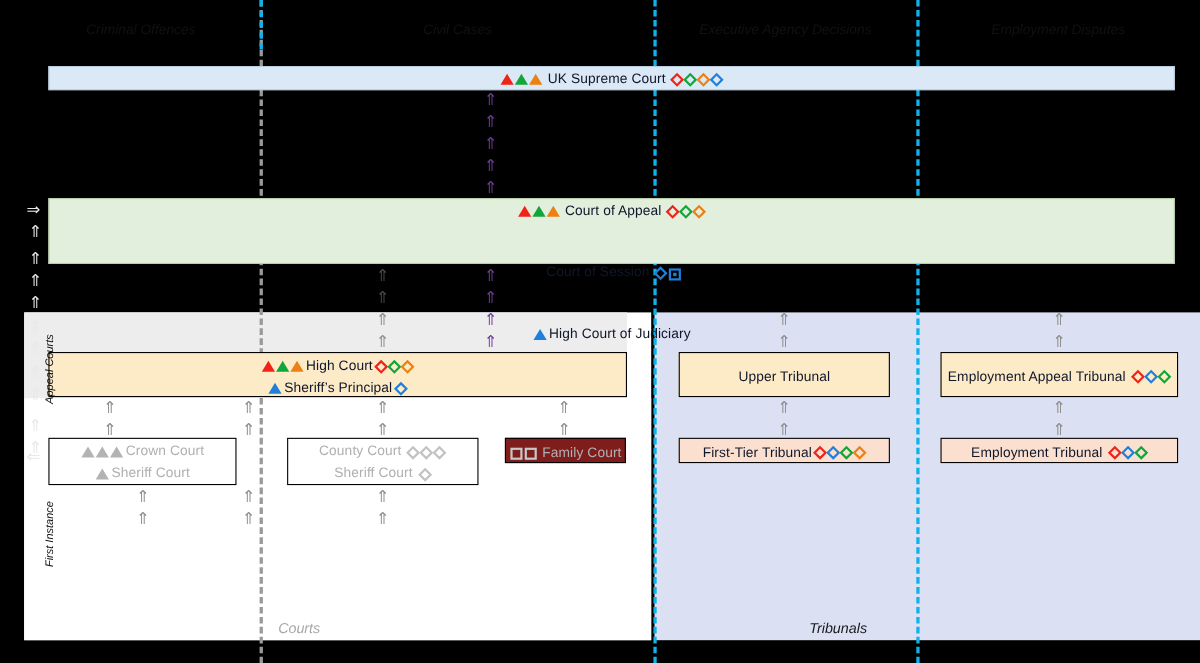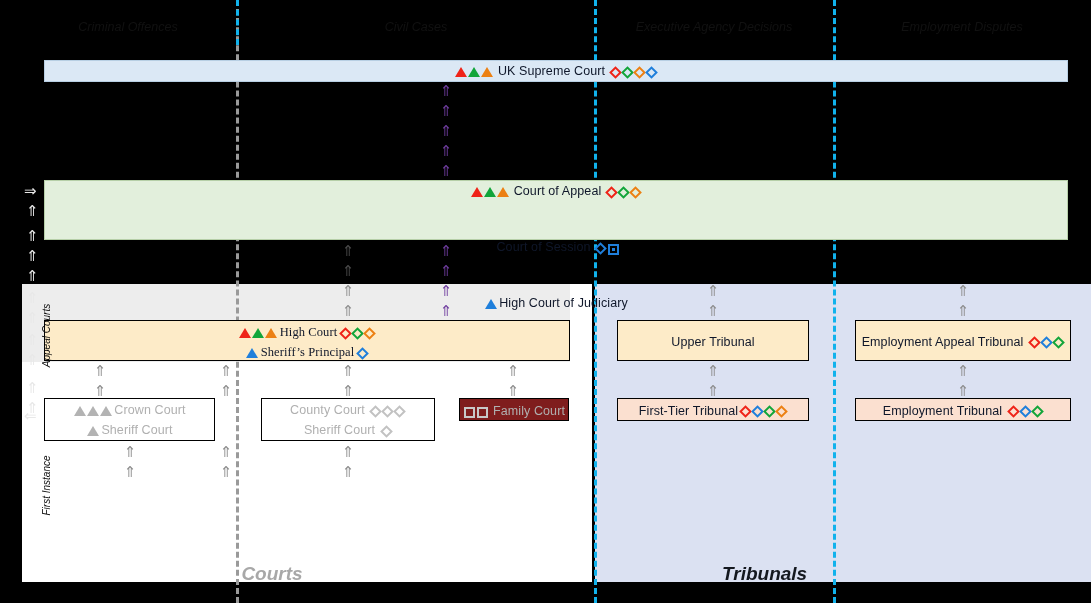--- a/index.html
+++ b/index.html
@@ -12,21 +12,21 @@
   .white-courts{left:22px;top:284px;width:570px;height:298px;background:#ffffff;}
   .white-courts2{left:22px;top:362px;width:570px;height:220px;background:#ffffff;}
   .grey-band{left:22px;top:284px;width:548px;height:78px;background:#ededed;}
   .trib-panel{left:595px;top:284px;width:496px;height:298px;background:#dbe1f2;}
 
   .band{position:absolute;left:44px;width:1024px;border:1px solid #9fb6cf;box-sizing:border-box;}
   .band-supreme{top:60px;height:22px;background:#dbe8f5;border-color:#b8cfe3;}
   .band-appeal{top:180px;height:60px;background:#e2efdc;border-color:#b6cfa8;}
 
   .box{position:absolute;box-sizing:border-box;border:1px solid #000;}
-  .box-high{left:44px;top:320px;width:526px;height:41px;background:#fdebc8;font-family:Liberation Serif, serif;}
+  .box-high{left:44px;top:320px;width:526px;height:41px;background:#fdebc8;}
   .box-upper{left:617px;top:320px;width:192px;height:41px;background:#fdebc8;}
   .box-eat{left:855px;top:320px;width:216px;height:41px;background:#fdebc8;}
   .box-ftt{left:617px;top:398px;width:192px;height:23px;background:#fbe0d0;}
   .box-et{left:855px;top:398px;width:216px;height:23px;background:#fbe0d0;}
   .box-crown{left:44px;top:398px;width:171px;height:43px;background:#ffffff;}
   .box-county{left:261px;top:398px;width:174px;height:43px;background:#ffffff;}
   .box-family{left:459px;top:398px;width:110px;height:23px;background:#7f1d1d;}
   .box-mag{left:44px;top:480px;width:391px;height:43px;background:#ffffff;}
 
   .row{display:flex;align-items:center;justify-content:center;height:20px;white-space:nowrap;
@@ -72,21 +72,21 @@
   
   .vsep{position:absolute;top:0;width:0;border-left:3px dashed #ffffff;height:603px;}
   .vsep.blue{border-left-color:#11b2ec;}
   .vsep.grey{border-left-color:#9a9a9a;}
 
   
   .colhdr{position:absolute;top:20px;font-size:12.5px;font-style:italic;color:#111111;
           text-align:center;}
 
   
-  .botlbl{position:absolute;top:563px;font-size:19px;font-style:italic;font-weight:bold;}
+  .botlbl{position:absolute;top:563px;font-size:13px;font-style:italic;font-weight:normal;}
   .botlbl.courts{color:#a8a8a8;}
   .botlbl.tribs{color:#14181f;}
 
   
   .vlbl{position:absolute;left:-14px;width:120px;text-align:center;
         transform:rotate(-90deg);font-size:10px;font-style:italic;color:#0b0b0b;}
 
   .sidearrow{position:absolute;font-size:15px;line-height:15px;color:#e8e8e8;}
 </style>
 </head>

